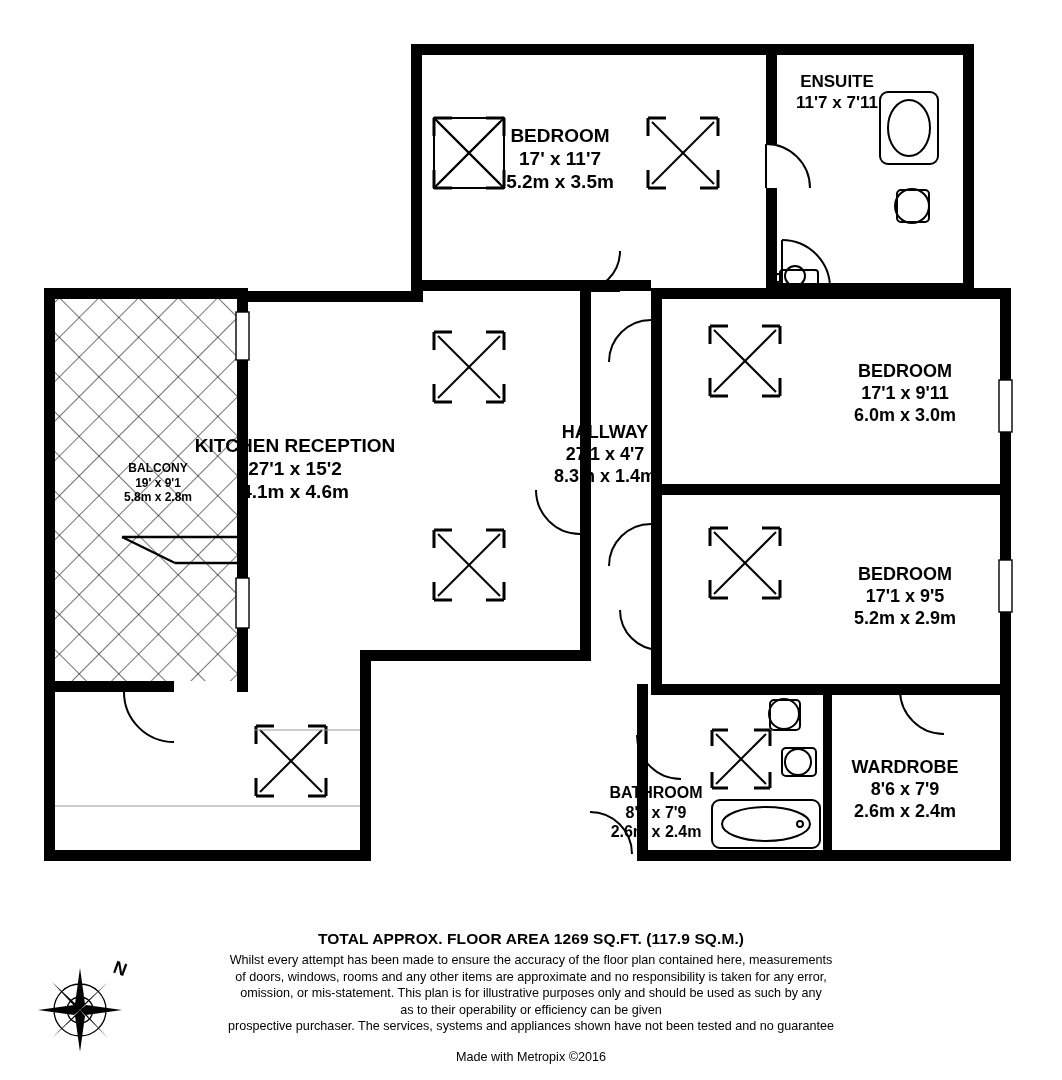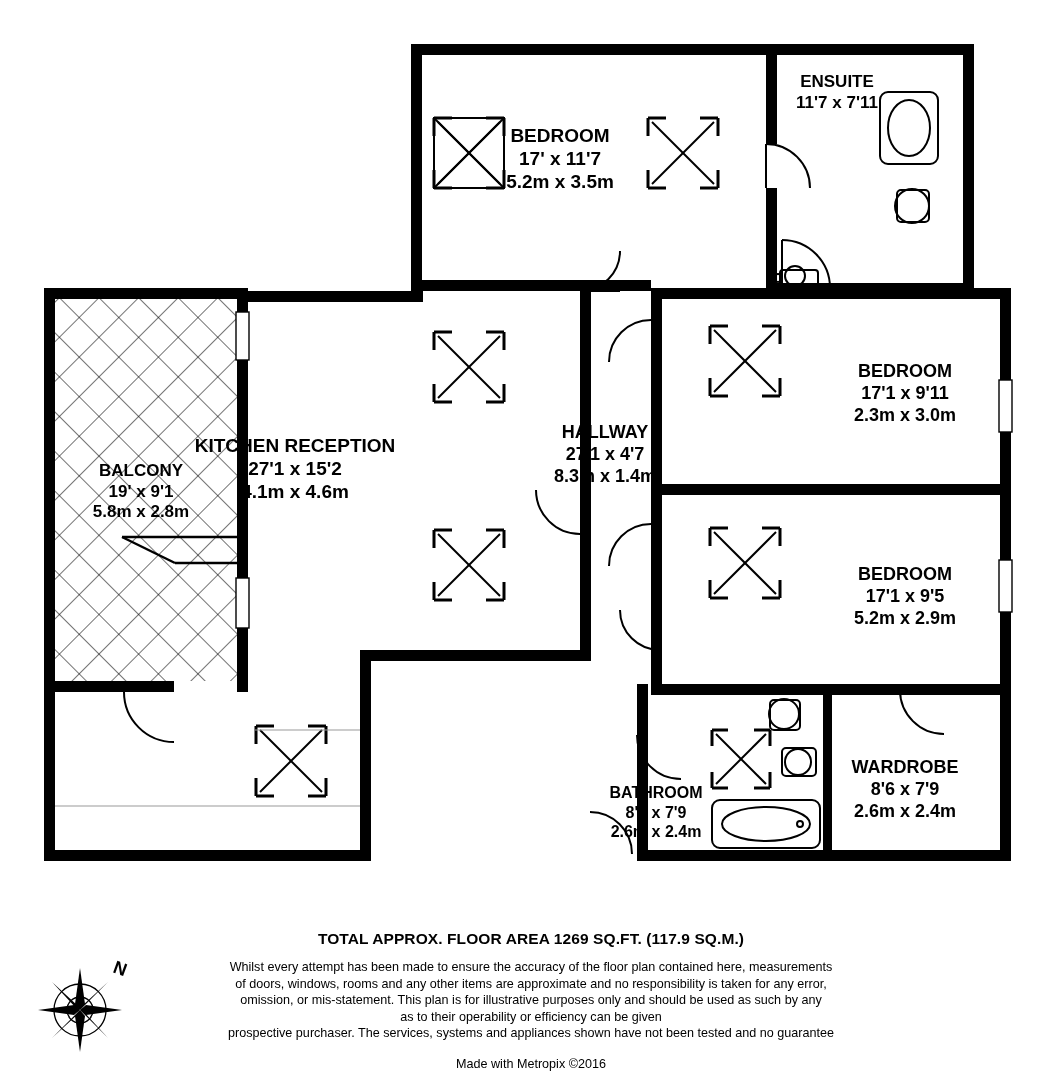--- a/index.html
+++ b/index.html
@@ -28,39 +28,39 @@
     white-space: nowrap;
     font-weight: bold;
   }
   .lbl .name { display: block; }
   .lbl .d1 { display: block; }
   .lbl .d2 { display: block; }
 
   .lbl-bedroom1 { left: 440px; top: 124px; width: 240px; font-size: 19px; }
   .lbl-ensuite  { left: 712px; top: 72px;  width: 250px; font-size: 17px; }
   .lbl-kitchen  { left: 150px; top: 434px; width: 290px; font-size: 19px; }
-  .lbl-balcony  { left: 31px;  top: 461px; width: 220px; font-size: 17px; }
+  .lbl-balcony  { left: 48px;  top: 461px; width: 220px; font-size: 12px; }
   .lbl-hallway  { left: 495px; top: 422px; width: 220px; font-size: 18px; }
   .lbl-bedroom2 { left: 790px; top: 361px; width: 230px; font-size: 18px; }
   .lbl-bedroom3 { left: 790px; top: 564px; width: 230px; font-size: 18px; }
   .lbl-wardrobe { left: 790px; top: 757px; width: 230px; font-size: 18px; }
   .lbl-bathroom { left: 596px; top: 783px; width: 120px; font-size: 16px; }
 
   .footer {
     position: absolute;
     left: 0;
     top: 930px;
     width: 1062px;
     text-align: center;
   }
   .footer .total {
     font-size: 15.5px;
     font-weight: bold;
     letter-spacing: 0.1px;
-    margin-bottom: 11px;
+    margin-bottom: 4px;
   }
   .footer .disc {
     font-size: 12.6px;
     line-height: 1.32;
     max-width: 680px;
     margin: 0 auto;
   }
   .footer .made {
     font-size: 12.6px;
     margin-top: 15px;
@@ -253,21 +253,21 @@
 
 <div class="lbl lbl-hallway">
   <span class="name">HALLWAY</span>
   <span class="d1">27'1 x 4'7</span>
   <span class="d2">8.3m x 1.4m</span>
 </div>
 
 <div class="lbl lbl-bedroom2">
   <span class="name">BEDROOM</span>
   <span class="d1">17'1 x 9'11</span>
-  <span class="d2">2.3m x 3.0m</span>
+  <span class="d2">6.0m x 3.0m</span>
 </div>
 
 <div class="lbl lbl-bedroom3">
   <span class="name">BEDROOM</span>
   <span class="d1">17'1 x 9'5</span>
   <span class="d2">5.2m x 2.9m</span>
 </div>
 
 <div class="lbl lbl-wardrobe">
   <span class="name">WARDROBE</span>

